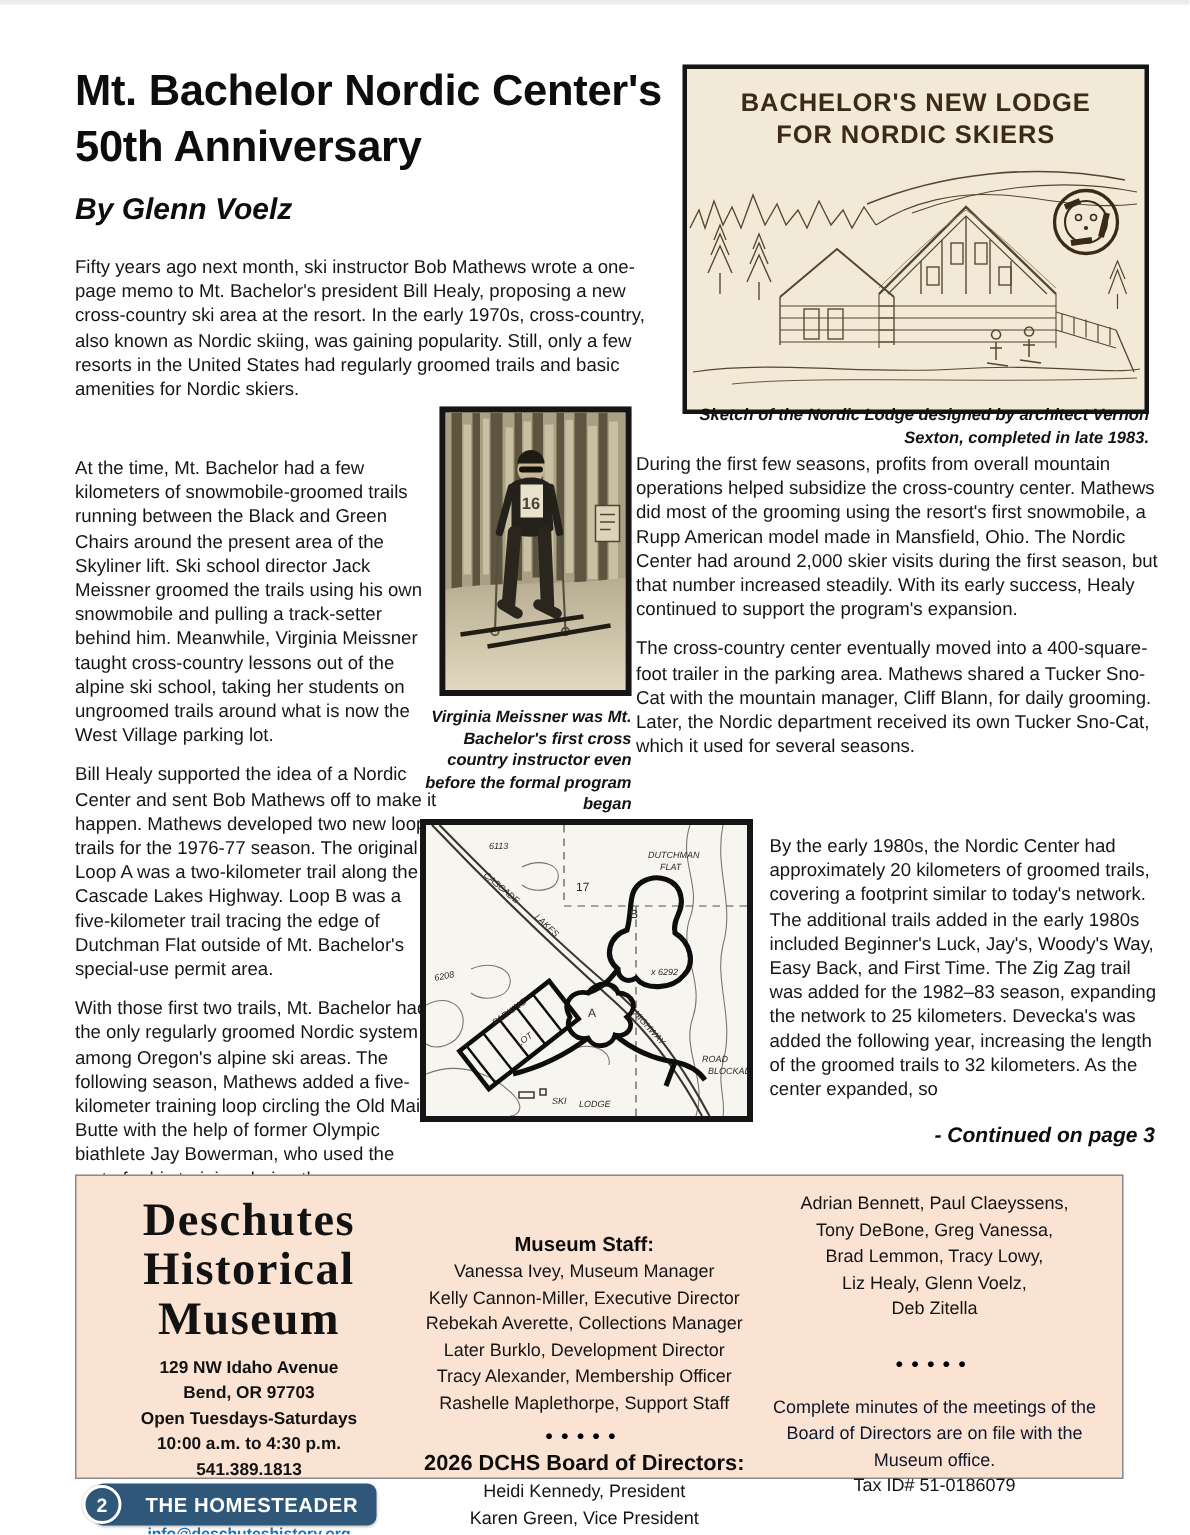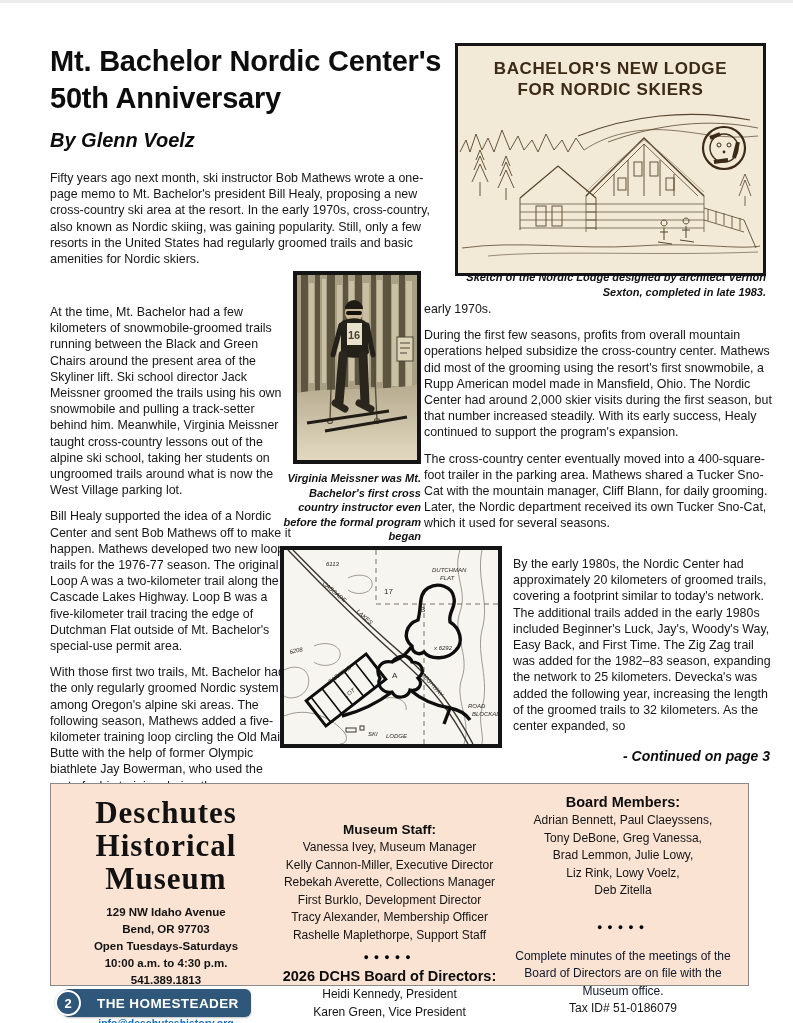--- a/index.html
+++ b/index.html
@@ -178,21 +178,20 @@
         <path d="M35,82 L33,146 M77,82 L80,146" stroke="#55503e" stroke-width="1.4"></path>
         <circle cx="33" cy="146" r="2.5" fill="none" stroke="#55503e" stroke-width="1.2"></circle>
         <circle cx="80" cy="146" r="2.5" fill="none" stroke="#55503e" stroke-width="1.2"></circle>
         <path d="M10,148 L92,136 M28,156 L110,142" stroke="#211d16" stroke-width="3"></path>
       </g>
     </svg>
   </div>
   <div class="abs caption" style="left:283px;top:468px;width:138px;text-align:right;">Virginia Meissner was Mt. Bachelor's first cross country instructor even before the formal program began</div>
 
   <div class="abs body-text" style="left:424px;top:298px;width:352px;">
-    <p>early 1970s.</p>
     <p>During the first few seasons, profits from overall mountain operations helped subsidize the cross-country center. Mathews did most of the grooming using the resort's first snowmobile, a Rupp American model made in Mansfield, Ohio. The Nordic Center had around 2,000 skier visits during the first season, but that number increased steadily. With its early success, Healy continued to support the program's expansion.</p>
     <p>The cross-country center eventually moved into a 400-square-foot trailer in the parking area. Mathews shared a Tucker Sno-Cat with the mountain manager, Cliff Blann, for daily grooming. Later, the Nordic department received its own Tucker Sno-Cat, which it used for several seasons.</p>
   </div>
 
   <div class="abs fig" style="left:280px;top:543px;width:222px;height:202px;border-width:4px;background:#f7f5ef;">
     <svg width="214" height="194" viewBox="0 0 214 194">
 
       <g stroke="#77726a" stroke-width="0.7" fill="none">
         <path d="M176,0 C168,24 184,40 176,62 C168,84 186,104 178,128 C170,150 188,170 180,194"></path>
         <path d="M198,0 C192,30 206,52 198,80 C192,104 206,130 198,158 C194,172 200,184 198,194"></path>
@@ -277,36 +276,35 @@
         <a href="#" class="flink">www.deschuteshistory.org</a>
         <a href="#" class="flink">info@deschuteshistory.org</a>
       </div>
     </div>
 
     <div class="fcol fcol2">
       <div class="fhead">Museum Staff:</div>
       <div class="fitem">Vanessa Ivey, Museum Manager</div>
       <div class="fitem">Kelly Cannon-Miller, Executive Director</div>
       <div class="fitem">Rebekah Averette, Collections Manager</div>
-      <div class="fitem">First Burklo, Development Director</div>
+      <div class="fitem">Later Burklo, Development Director</div>
       <div class="fitem">Tracy Alexander, Membership Officer</div>
       <div class="fitem">Rashelle Maplethorpe, Support Staff</div>
       <div class="dots">●●●●●</div>
       <div class="fhead-lg">2026 DCHS Board of Directors:</div>
       <div class="fitem">Heidi Kennedy, President</div>
       <div class="fitem">Karen Green, Vice President</div>
       <div class="fitem">Jane Williamson, Past President</div>
     </div>
 
     <div class="fcol fcol3">
-      <div class="fhead-lg">Board Members:</div>
       <div class="fitem">Adrian Bennett, Paul Claeyssens,</div>
       <div class="fitem">Tony DeBone, Greg Vanessa,</div>
-      <div class="fitem">Brad Lemmon,  Julie Lowy,</div>
-      <div class="fitem">Liz Rink, Lowy Voelz,</div>
+      <div class="fitem">Brad Lemmon,  Tracy Lowy,</div>
+      <div class="fitem">Liz Healy, Glenn Voelz,</div>
       <div class="fitem">Deb Zitella</div>
       <div class="dots" style="margin-top:22px;">●●●●●</div>
       <div class="minutes">Complete minutes of the meetings of the Board of Directors are on file with the Museum office.</div>
       <div class="fitem">Tax ID# 51-0186079</div>
     </div>
   </div>
 
   <div class="pagebar">
     <div class="bar">THE HOMESTEADER</div>
     <div class="pnum">2</div>

